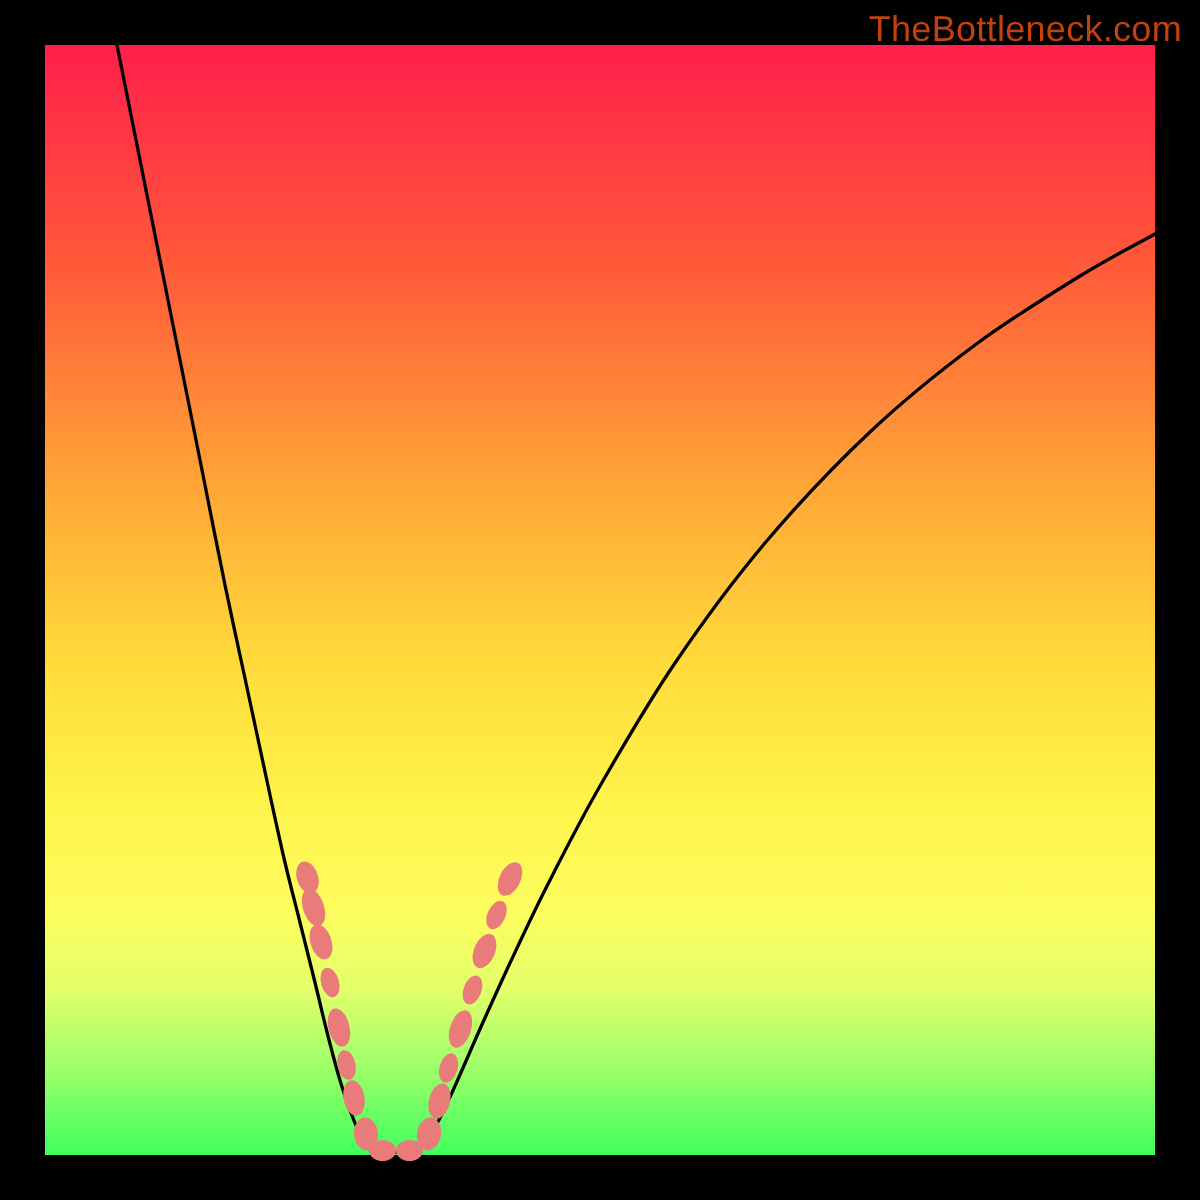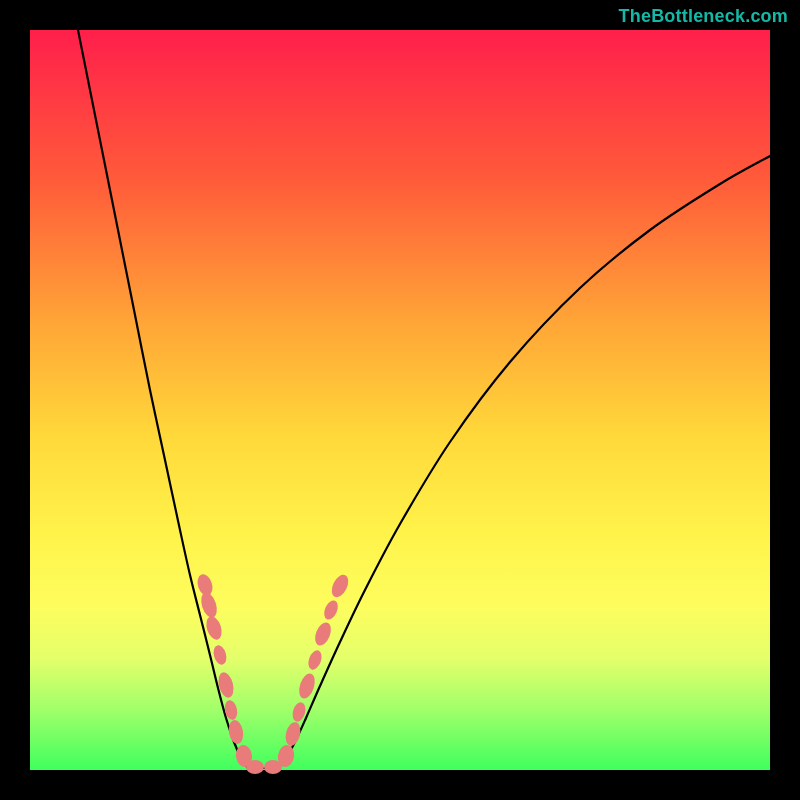--- a/index.html
+++ b/index.html
@@ -25,23 +25,23 @@
       #fff34a 68%,
       #fdfd5e 78%,
       #e3ff6a 85%,
       #9fff6a 92%,
       #3fff5e 100%);
   }
   .watermark {
     position: absolute;
     top: 6px;
     right: 12px;
-    color: #14b8a6;
-    font-size: 18px;
-    font-weight: 700;
+    color: #c2410c;
+    font-size: 24px;
+    font-weight: 400;
     letter-spacing: 0.2px;
     user-select: none;
   }
   svg.plot {
     position: absolute;
     left: 30px;
     top: 30px;
     width: 740px;
     height: 740px;
     overflow: visible;

